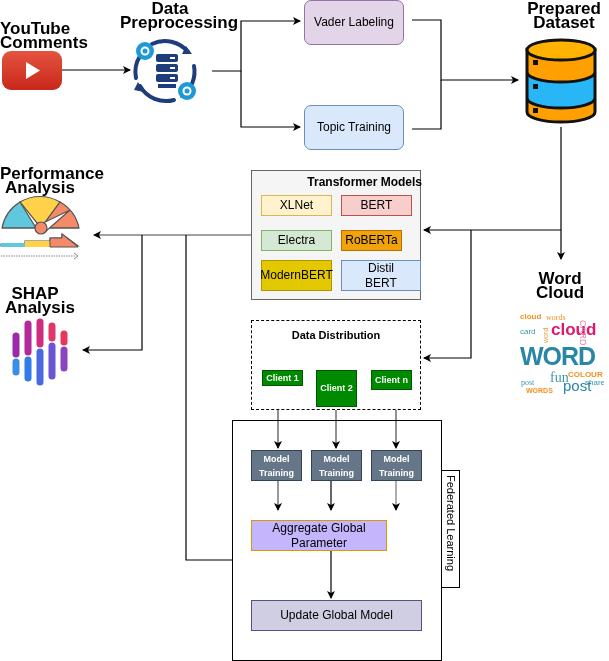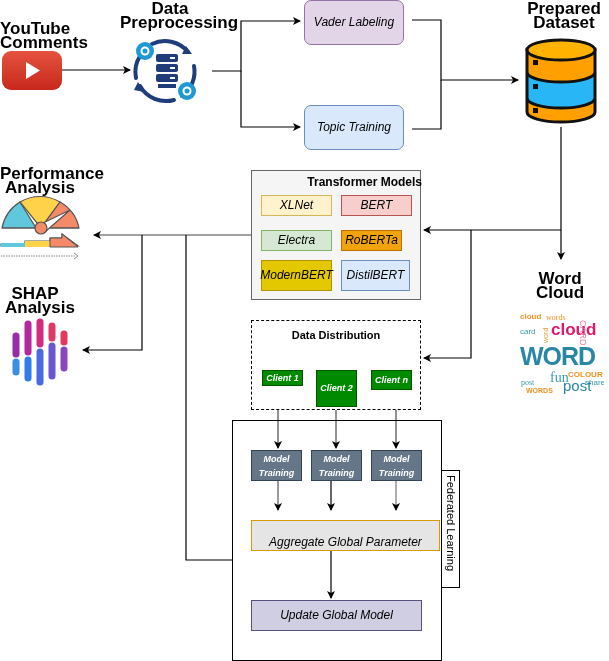--- a/index.html
+++ b/index.html
@@ -1,21 +1,21 @@
 <!DOCTYPE html>
 <html><head>
 <meta charset="utf-8">
 <style>
   html, body { margin: 0; padding: 0; background: #ffffff; }
   body { width: 609px; height: 661px; position: relative; overflow: hidden;
          font-family: "Liberation Sans", sans-serif; color: #000; }
   .abs { position: absolute; }
   .lbl { position: absolute; font-weight: bold; font-size: 17px; text-align: center; line-height: 14px; }
   .box { position: absolute; box-sizing: border-box; display: flex; align-items: center; justify-content: center;
-         text-align: center; font-size: 12px; line-height: 15px; font-style: italic; }
+         text-align: center; font-size: 12px; line-height: 15px; }
   svg.wires { position: absolute; left: 0; top: 0; }
   .icon { position: absolute; }
 </style>
 </head>
 <body>
 
 <svg class="wires" width="609" height="661">
   <defs>
     <marker id="ah" markerWidth="8" markerHeight="8" refX="7" refY="4" orient="auto" markerUnits="userSpaceOnUse">
       <path d="M0,0 L8,4 L0,8 L2,4 Z" fill="#000"></path>
@@ -204,21 +204,21 @@
 <div class="box" style="left: 261px; top: 230px; width: 71px; height: 21px; background: rgb(213, 232, 212); border: 1px solid rgb(130, 179, 102);" id="m2">
   <span>Electra</span>
 </div>
 <div class="box" style="left: 341px; top: 230px; width: 61px; height: 21px; background: rgb(240, 163, 10); border: 1px solid rgb(189, 112, 0);" id="m3">
   <span>RoBERTa</span>
 </div>
 <div class="box" style="left: 261px; top: 260px; width: 71px; height: 31px; flex-direction: row; background: rgb(227, 200, 0); border: 1px solid rgb(176, 149, 0);" id="m4">
   <span>Modern</span>
   <span>BERT</span>
 </div>
-<div class="box" style="left: 341px; top: 260px; width: 69px; height: 31px; flex-direction: row; background: rgb(218, 232, 252); border: 1px solid rgb(108, 142, 191);" id="m5">
+<div class="box" style="left: 341px; top: 260px; width: 80px; height: 31px; flex-direction: column; background: rgb(218, 232, 252); border: 1px solid rgb(108, 142, 191);" id="m5">
   <span>Distil</span>
   <span>BERT</span>
 </div>
 
 <div class="abs" style="left:251px;top:320px;width:170px;height:90px;border:1px dashed #000;box-sizing:border-box;background:#fff;">
   <div class="abs" style="left:0;top:8px;width:168px;text-align:center;font-weight:bold;font-size:11px;">Data Distribution</div>
 </div>
 <div class="box client" style="left: 262px; top: 370px; width: 41px; height: 16px; font-size: 9px; font-weight: bold; color: rgb(255, 255, 255); background: rgb(0, 138, 0); border: 1px solid rgb(0, 87, 0);">
   <span>Client 1</span>
 </div>
@@ -240,18 +240,18 @@
 </div>
 <div class="box training" style="left: 311px; top: 450px; width: 51px; height: 31px; flex-direction: column; font-size: 9px; font-weight: bold; color: rgb(255, 255, 255); line-height: 14px; background: rgb(100, 118, 135); border: 1px solid rgb(49, 67, 84);">
   <span>Model</span>
   <span>Training</span>
 </div>
 <div class="box training" style="left: 371px; top: 450px; width: 51px; height: 31px; flex-direction: column; font-size: 9px; font-weight: bold; color: rgb(255, 255, 255); line-height: 14px; background: rgb(100, 118, 135); border: 1px solid rgb(49, 67, 84);">
   <span>Model</span>
   <span>Training</span>
 </div>
 
-<div class="box" style="left: 251px; top: 520px; width: 189px; height: 31px; background: #e5e5e5; border: 1px solid rgb(215, 155, 0); align-items: flex-end;" id="agg">
+<div class="box" style="left: 251px; top: 520px; width: 136px; height: 31px; background: #c4b5fd; border: 1px solid rgb(215, 155, 0);" id="agg">
   <span>Aggregate Global Parameter</span>
 </div>
 <div class="box" style="left: 251px; top: 600px; width: 171px; height: 31px; background: rgb(208, 206, 226); border: 1px solid rgb(86, 81, 126);" id="upd">
   <span>Update Global Model</span>
 </div>
 
 </body></html>

